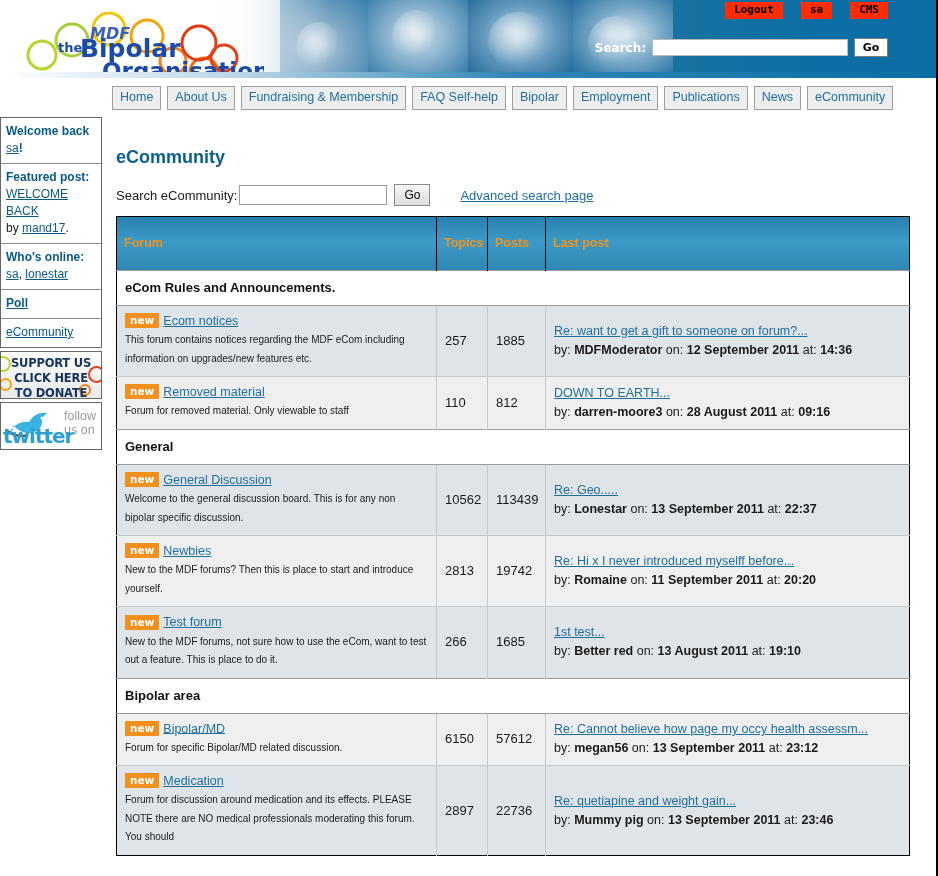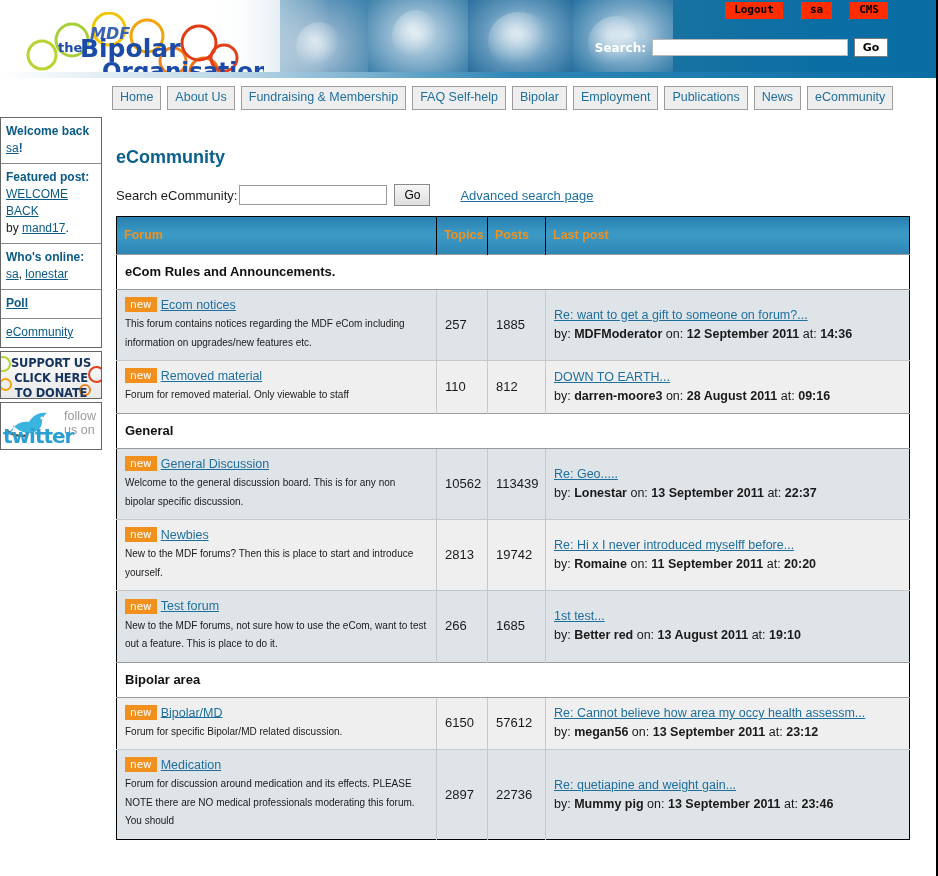--- a/index.html
+++ b/index.html
@@ -203,21 +203,21 @@
     table-layout: fixed;
   }
   table.forums th {
     background: linear-gradient(to bottom,#2980b0 0%, #3c9bc6 45%, #2f86b4 100%);
     color: #f0901e;
     font-size: 12.5px;
     font-weight: bold;
     text-align: left;
     padding: 6px 7px 7px 7px;
     border-right: 1px solid #000;
-    height: 38px;
+    height: 54px;
     vertical-align: middle;
   }
   table.forums th:last-child { border-right: none; }
   col.c-forum { width: 320px; }
   col.c-topics { width: 51px; }
   col.c-posts  { width: 58px; }
   col.c-last   { width: 364px; }
 
   tr.section td {
     background: #ffffff;
@@ -237,21 +237,21 @@
   tr.frow.norm td { background: #efefef; }
   tr.frow td.col-forum { vertical-align: top; border-right: 1px solid #c5c9cc; }
   tr.frow td.col-num {
     text-align: left; border-right: 1px solid #c5c9cc;
     font-size: 13px;
   }
   .newbadge {
     display: inline-block;
     background: #f2901d;
     color: #ffffff;
-    font-size: 10.5px; font-weight: normal;
+    font-size: 10.5px; font-weight: bold;
     padding: 1px 5px 2px 5px;
     line-height: 12px;
     vertical-align: middle;
     margin-right: 4px;
     font-family: "DejaVu Sans", sans-serif;
   }
   .flink {
     color: #1f6f9e; font-size: 12.5px;
     text-decoration: underline; vertical-align: middle;
   }
@@ -461,21 +461,21 @@
               </td>
             </tr>
             <tr class="section">
               <td colspan="4">Bipolar area</td>
             </tr>
             <tr class="frow norm">
               <td class="col-forum"><span class="newbadge">new</span><a class="flink" href="#">Bipolar/MD</a><div class="fdesc">Forum for specific Bipolar/MD related discussion.</div></td>
               <td class="col-num">6150</td>
               <td class="col-num">57612</td>
               <td class="col-last">
-                <a class="lp-title" href="#">Re: Cannot believe how area my occy health assessm...</a>
+                <a class="lp-title" href="#">Re: Cannot believe how page my occy health assessm...</a>
                 <div class="lp-meta"><span>by:</span> <b>megan56</b> <span>on:</span> <b>13 September 2011</b> <span>at:</span> <b>23:12</b></div>
               </td>
             </tr>
             <tr class="frow alt">
               <td class="col-forum"><span class="newbadge">new</span><a class="flink" href="#">Medication</a><div class="fdesc">Forum for discussion around medication and its effects. PLEASE NOTE there are NO medical professionals moderating this forum. You should</div></td>
               <td class="col-num">2897</td>
               <td class="col-num">22736</td>
               <td class="col-last">
                 <a class="lp-title" href="#">Re: quetiapine and weight gain...</a>
                 <div class="lp-meta"><span>by:</span> <b>Mummy pig</b> <span>on:</span> <b>13 September 2011</b> <span>at:</span> <b>23:46</b></div>

